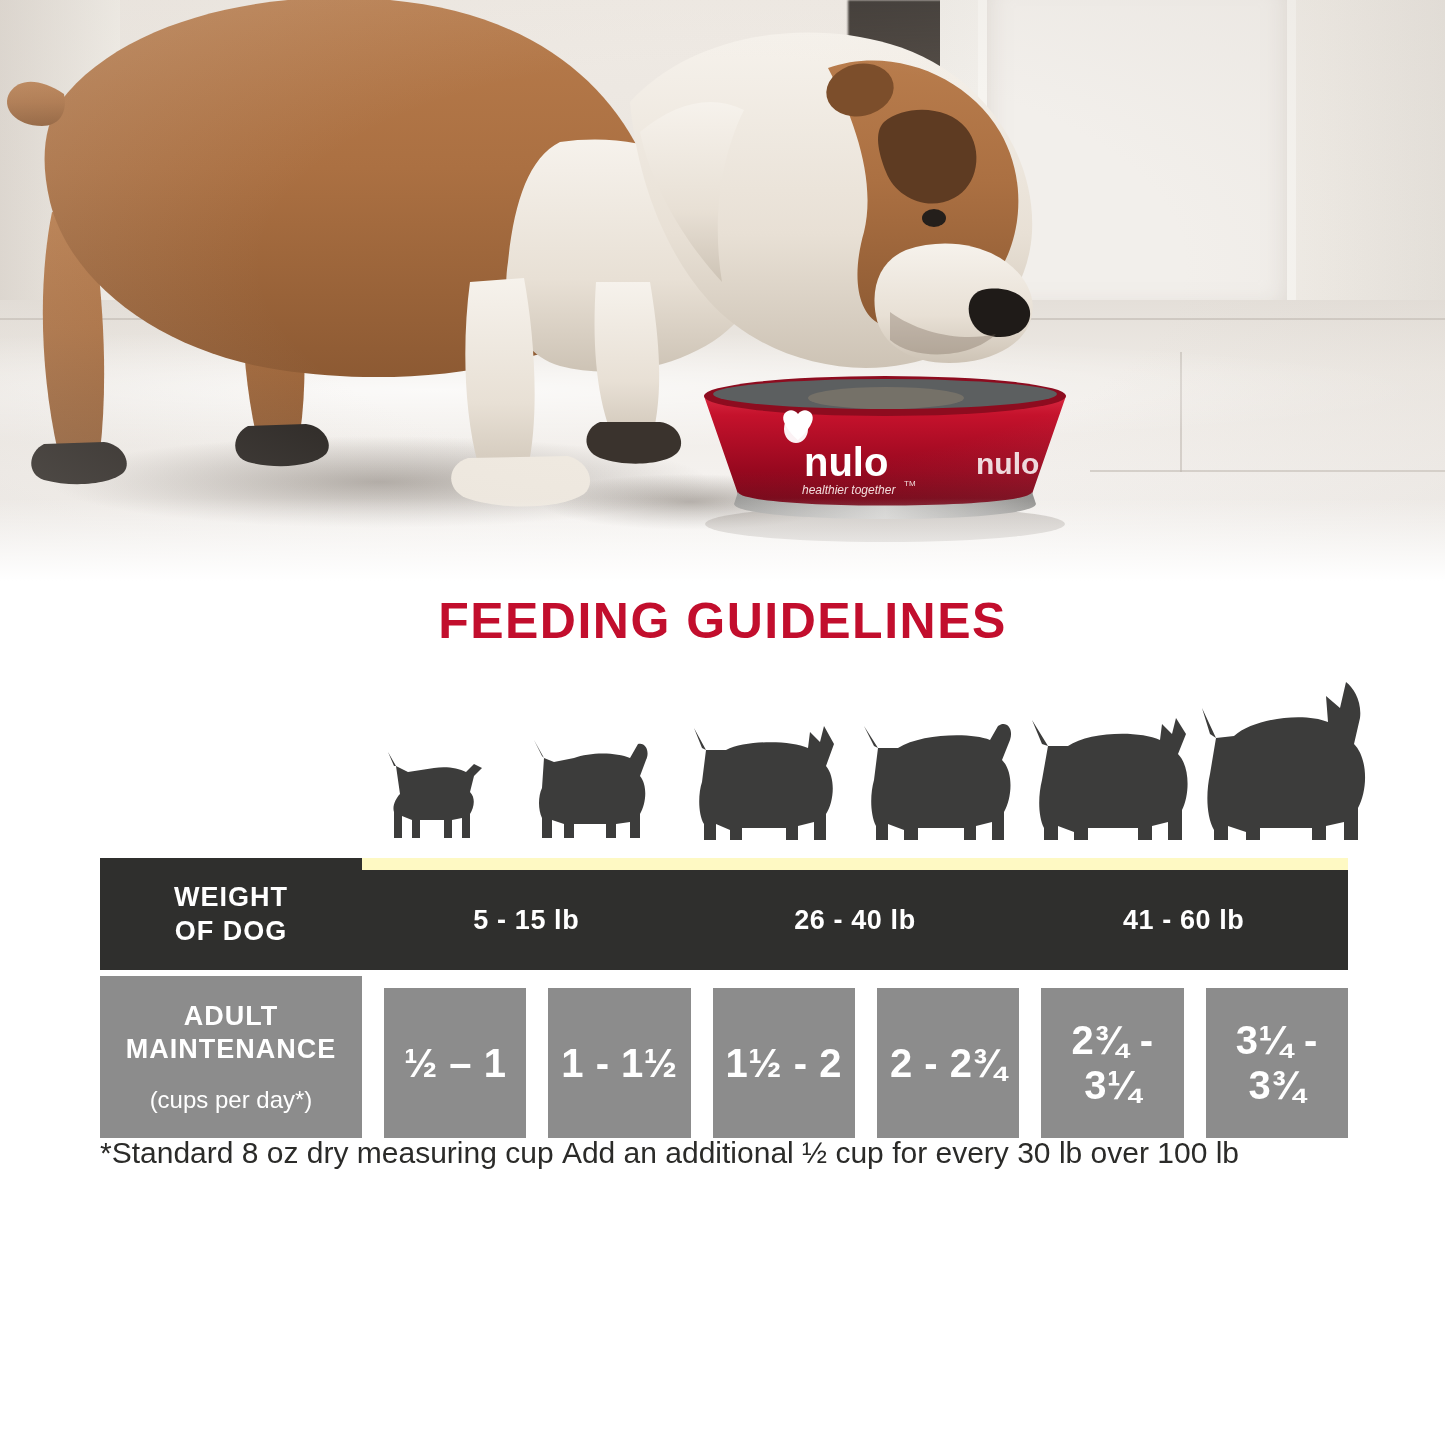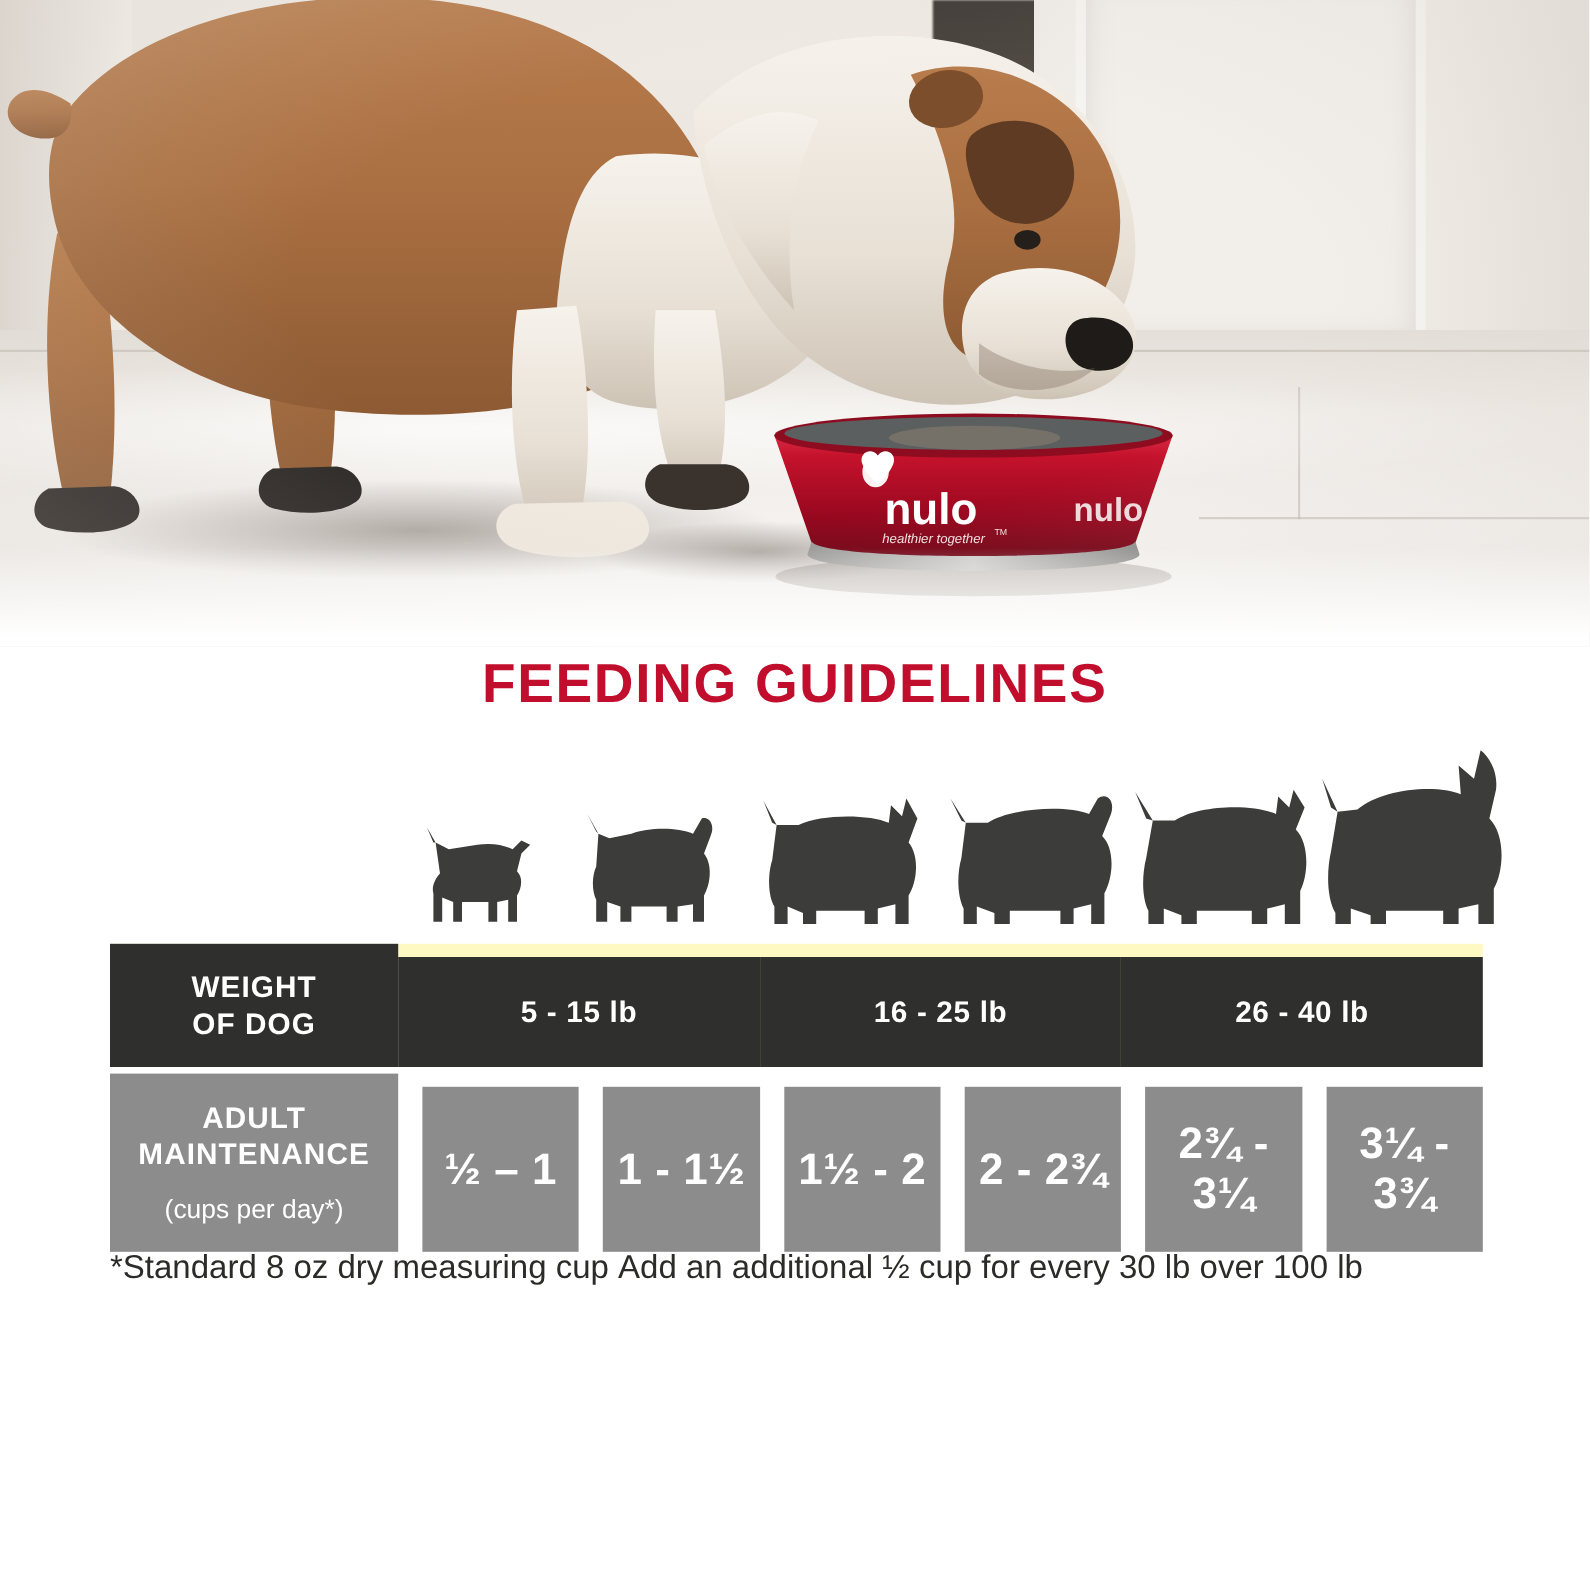--- a/index.html
+++ b/index.html
@@ -359,24 +359,24 @@
 
     <div class="row head">
       <div class="cell label-cell">
         <div class="head-label">WEIGHT</div>
         <div class="head-label">OF DOG</div>
       </div>
       <div class="cell val-cell">
         <div class="head-val">5 - 15 lb</div>
       </div>
       <div class="cell val-cell">
-        <div class="head-val">16 - 25 lb</div>
-      </div>
-      <div class="cell val-cell">
         <div class="head-val">26 - 40 lb</div>
+      </div>
+      <div class="cell val-cell">
+        <div class="head-val">41 - 60 lb</div>
       </div>
     </div>
 
     <div class="row body">
       <div class="cell label-cell">
         <div class="body-label-1">ADULT</div>
         <div class="body-label-1">MAINTENANCE</div>
         <div class="body-label-2">(cups per day*)</div>
       </div>
       <div class="cell val-cell">

